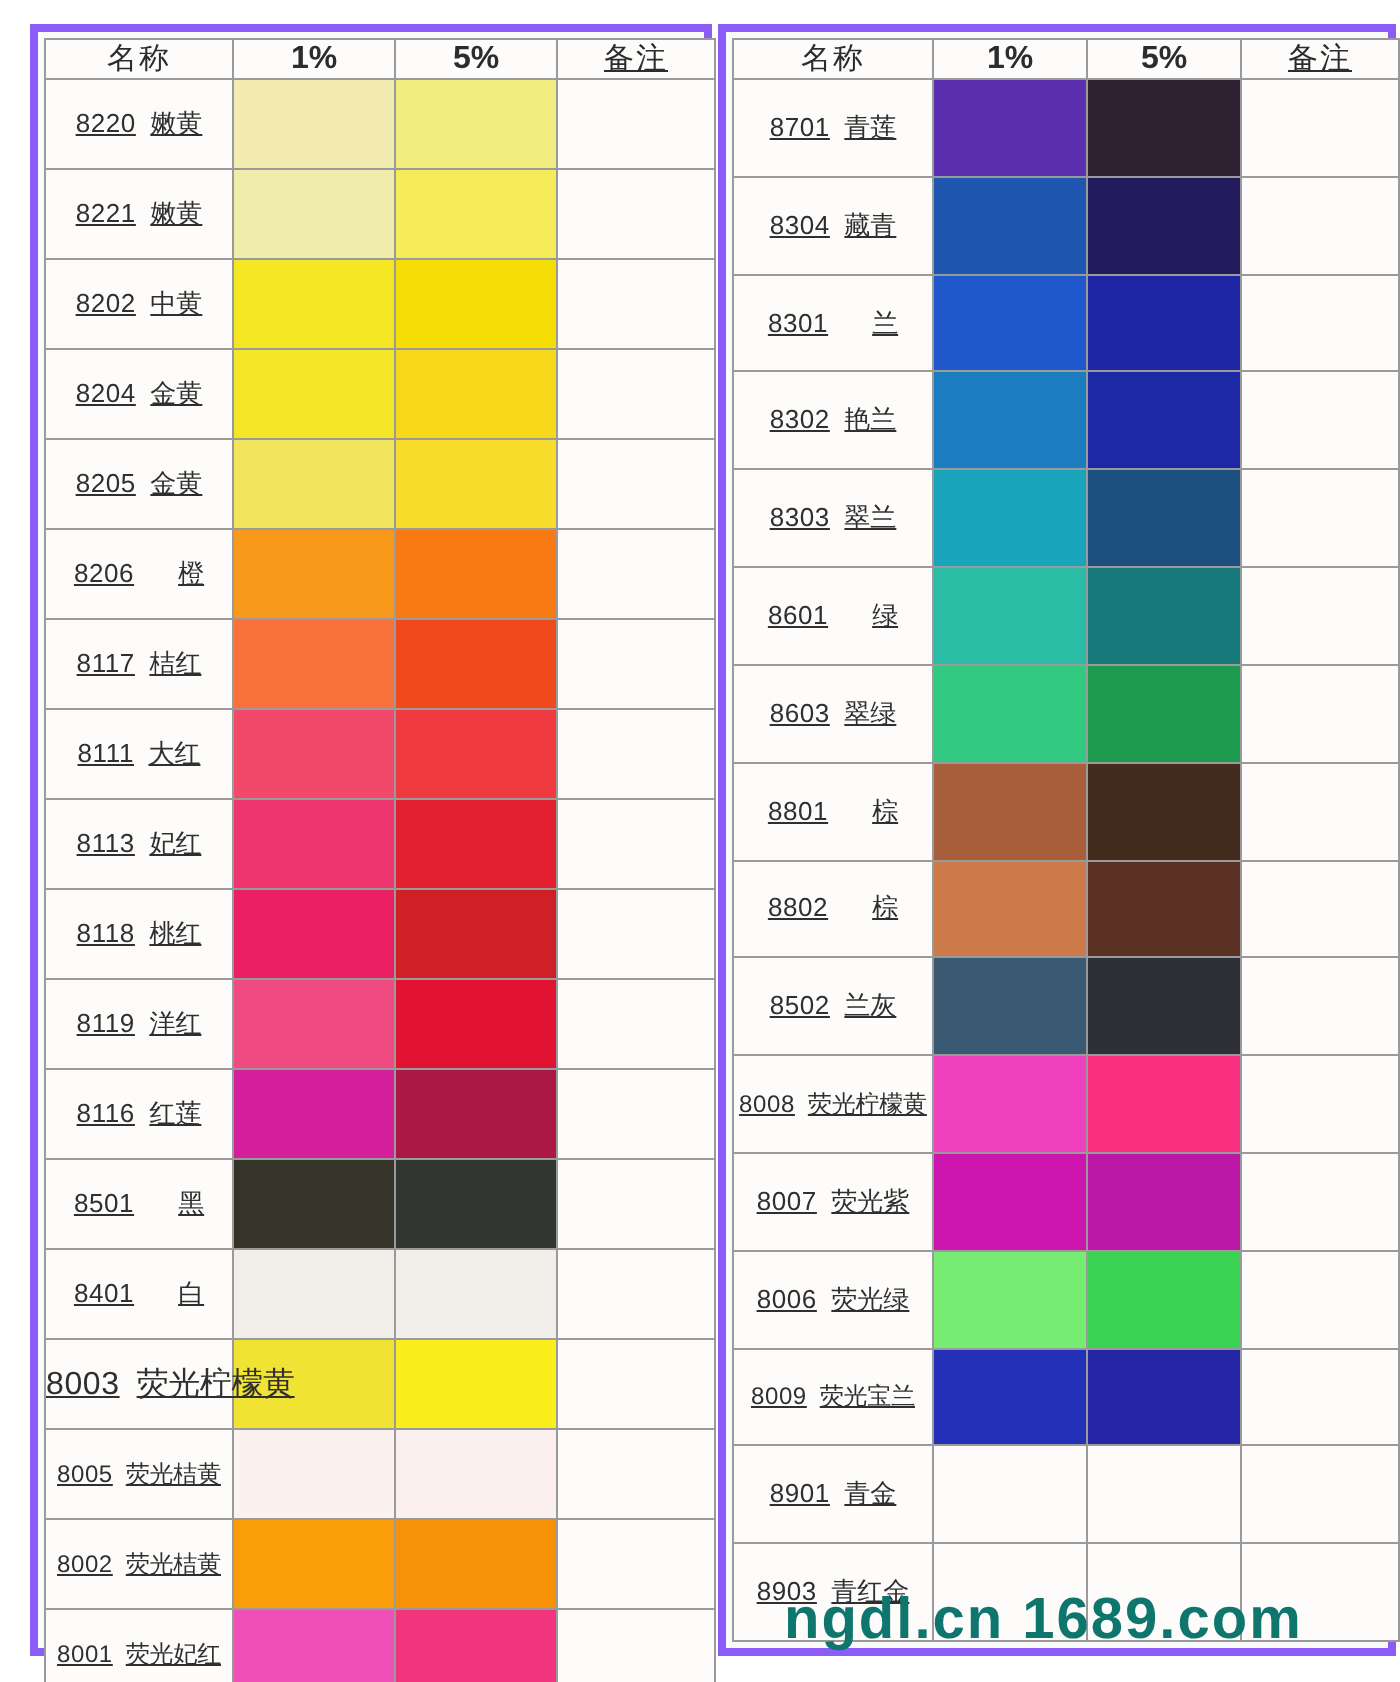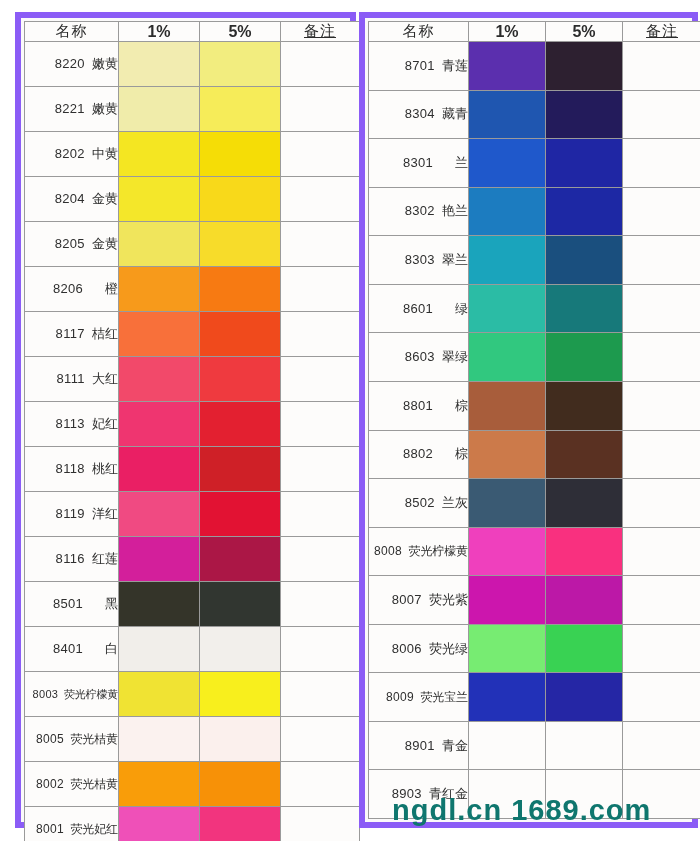--- a/index.html
+++ b/index.html
@@ -18,21 +18,21 @@
   #sheet {
     position: relative;
     width: 700px;
     height: 841px;
     box-sizing: border-box;
   }
   .panel {
     position: absolute;
     top: 12px;
     box-sizing: border-box;
-    border: 6px solid #8b5cf6;
+    border: 4px solid #8b5cf6;
     background: #fbfafa;
     padding: 3px;
   }
   #panel-left {
     left: 15px;
     width: 341px;
     height: 816px;
   }
   #panel-right {
     left: 359px;
@@ -56,30 +56,31 @@
     color: #2c2c2c;
     text-align: center;
     vertical-align: middle;
     background: #fdfcfb;
   }
   th.hdr-name { font-size: 15px; letter-spacing: 1px; }
   th.hdr-pct  { font-size: 16px; font-weight: bold; letter-spacing: 0px; }
   th.hdr-note { font-size: 15px; letter-spacing: 1px; text-decoration: underline; }
 
   td.nm {
-    text-align: right;
+    text-align: center;
     vertical-align: middle;
     font-size: 13px;
     color: #2f2f2f;
     white-space: nowrap;
     padding: 0 2px;
+    text-decoration: underline;
   }
   td.nm .code { letter-spacing: 0.3px; }
   td.nm .sep  { display: inline-block; }
-  td.nm.tight { font-size: 11px; letter-spacing: -0.2px; }
+  td.nm.tight { font-size: 16px; letter-spacing: -0.2px; }
   td.nm.tight2 { font-size: 12px; letter-spacing: -0.1px; }
   td.nm.wide2 .sep { width: 22px; }
 
   td.sw { padding: 0; }
   td.sw .chip {
     display: block;
     width: 100%;
     height: 100%;
     min-height: 44px;
   }

